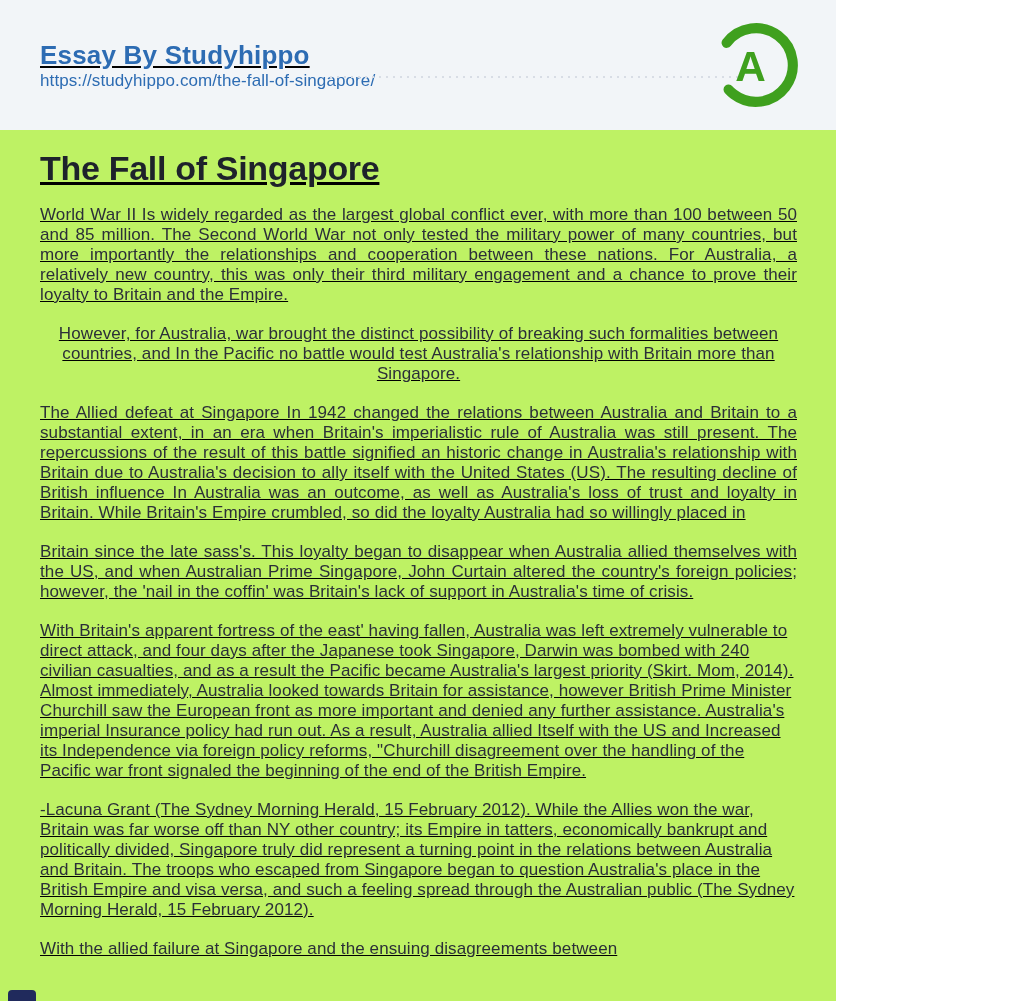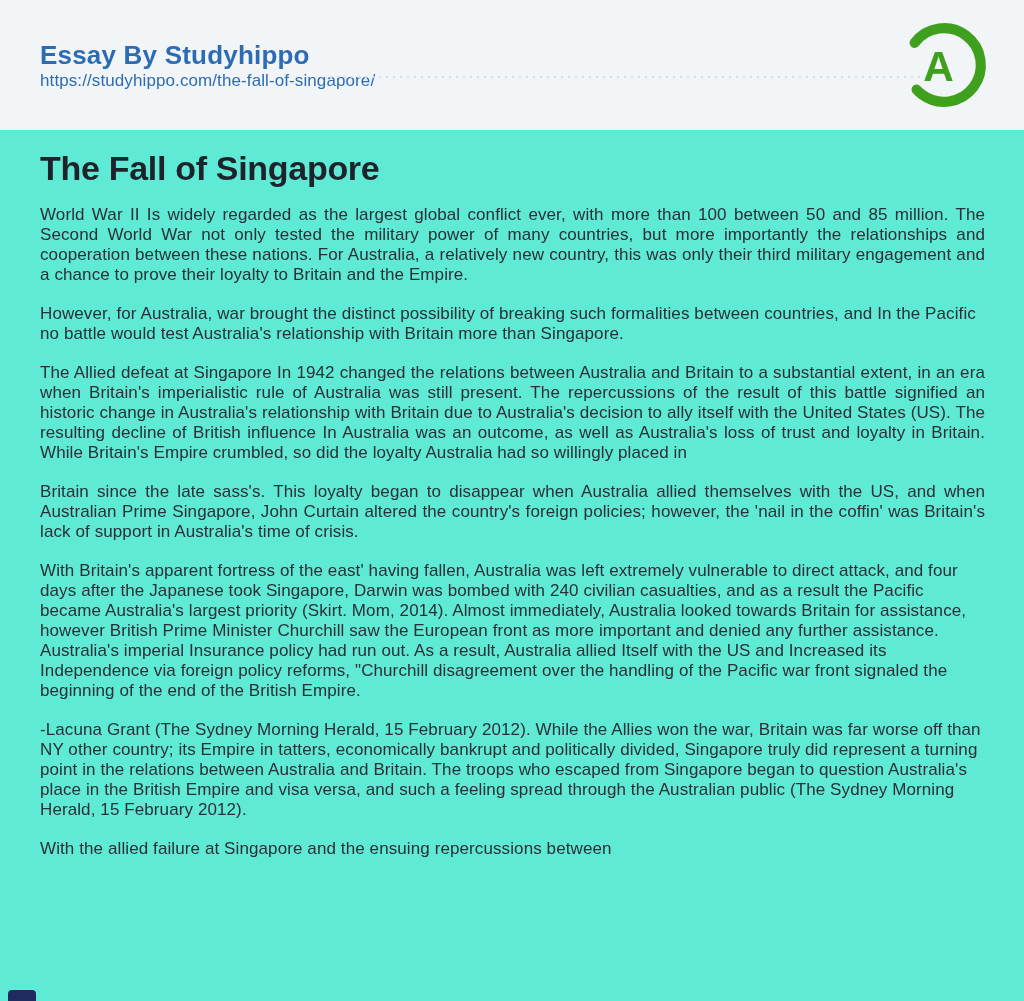--- a/index.html
+++ b/index.html
@@ -2,21 +2,21 @@
 <html><head>
 <meta charset="utf-8">
 <style>
   * { margin: 0; padding: 0; box-sizing: border-box; }
   html, body {
     width: 1024px; height: 1001px;
     overflow: hidden;
     background: #ffffff;
     font-family: "Liberation Sans", sans-serif;
   }
-  .page { position: relative; width: 1024px; height: 1001px; background: #5eead4; }
+  .page { position: relative; width: 836px; height: 1001px; background: #bef264; text-decoration: underline; }
 
   
   .header {
     position: relative;
     width: 100%; height: 130px;
     background: #f2f5f8;
     padding: 40px 0 0 40px;
   }
   .site-title {
     color: #2d6cb3;
@@ -96,28 +96,28 @@
         <text x="44" y="67" text-anchor="middle" font-family="Liberation Sans, sans-serif" font-size="46" font-weight="600" fill="#3fa01e">A</text>
       </svg>
     </div>
   </header>
 
   <main class="article">
     <h1>The Fall of Singapore</h1>
 
     <p class="align-justify" style="text-align: justify;">World War II Is widely regarded as the largest global conflict ever, with more than 100 between 50 and 85 million. The Second World War not only tested the military power of many countries, but more importantly the relationships and cooperation between these nations. For Australia, a relatively new country, this was only their third military engagement and a chance to prove their loyalty to Britain and the Empire.</p>
 
-    <p class="align-left" style="text-align: left;">However, for Australia, war brought the distinct possibility of breaking such formalities between countries, and In the Pacific no battle would test Australia's relationship with Britain more than Singapore.</p>
+    <p class="align-left" style="text-align: center;">However, for Australia, war brought the distinct possibility of breaking such formalities between countries, and In the Pacific no battle would test Australia's relationship with Britain more than Singapore.</p>
 
     <p class="align-justify" style="text-align: justify;">The Allied defeat at Singapore In 1942 changed the relations between Australia and Britain to a substantial extent, in an era when Britain's imperialistic rule of Australia was still present. The repercussions of the result of this battle signified an historic change in Australia's relationship with Britain due to Australia's decision to ally itself with the United States (US). The resulting decline of British influence In Australia was an outcome, as well as Australia's loss of trust and loyalty in Britain. While Britain's Empire crumbled, so did the loyalty Australia had so willingly placed in</p>
 
     <p class="align-justify" style="text-align: justify;">Britain since the late sass's. This loyalty began to disappear when Australia allied themselves with the US, and when Australian Prime Singapore, John Curtain altered the country's foreign policies; however, the 'nail in the coffin' was Britain's lack of support in Australia's time of crisis.</p>
 
     <p class="align-left" style="text-align: left;">With Britain's apparent fortress of the east' having fallen, Australia was left extremely vulnerable to direct attack, and four days after the Japanese took Singapore, Darwin was bombed with 240 civilian casualties, and as a result the Pacific became Australia's largest priority (Skirt. Mom, 2014). Almost immediately, Australia looked towards Britain for assistance, however British Prime Minister Churchill saw the European front as more important and denied any further assistance. Australia's imperial Insurance policy had run out. As a result, Australia allied Itself with the US and Increased its Independence via foreign policy reforms, "Churchill disagreement over the handling of the Pacific war front signaled the beginning of the end of the British Empire.</p>
 
     <p class="align-left" style="text-align: left;">-Lacuna Grant (The Sydney Morning Herald, 15 February 2012). While the Allies won the war, Britain was far worse off than NY other country; its Empire in tatters, economically bankrupt and politically divided, Singapore truly did represent a turning point in the relations between Australia and Britain. The troops who escaped from Singapore began to question Australia's place in the British Empire and visa versa, and such a feeling spread through the Australian public (The Sydney Morning Herald, 15 February 2012).</p>
 
-    <p class="align-left" style="text-align: left;">With the allied failure at Singapore and the ensuing repercussions between</p>
+    <p class="align-left" style="text-align: left;">With the allied failure at Singapore and the ensuing disagreements between</p>
   </main>
 
   <button class="corner-tab" aria-label="partially visible corner element"></button>
 
 </div>
 
 </body></html>

